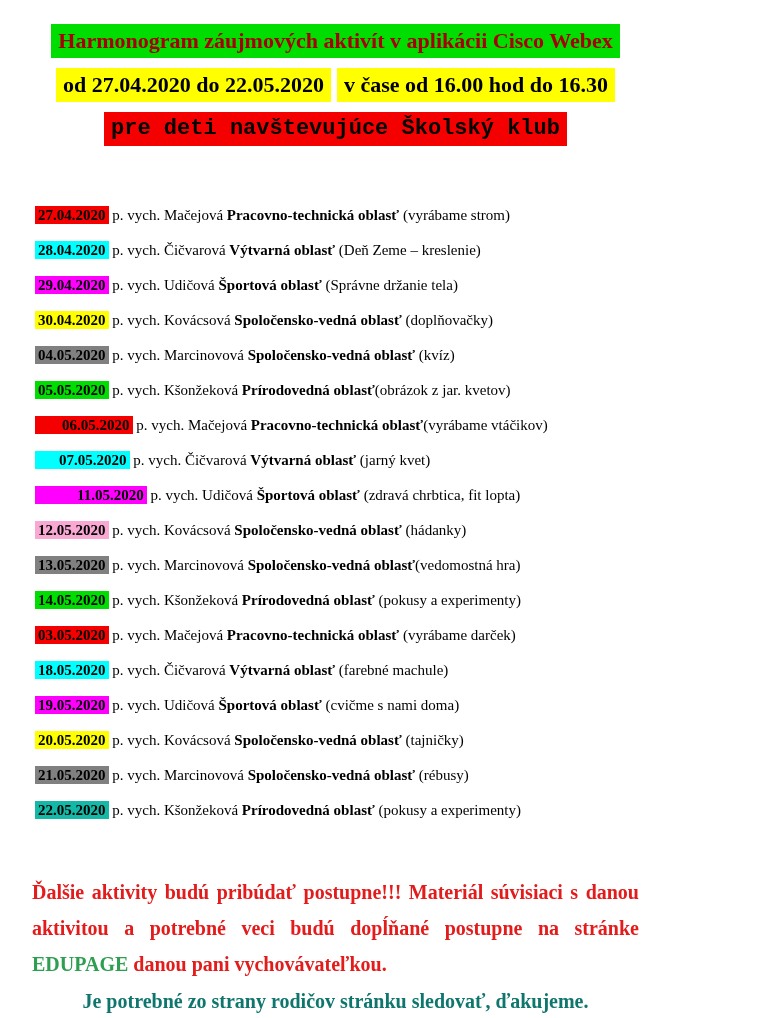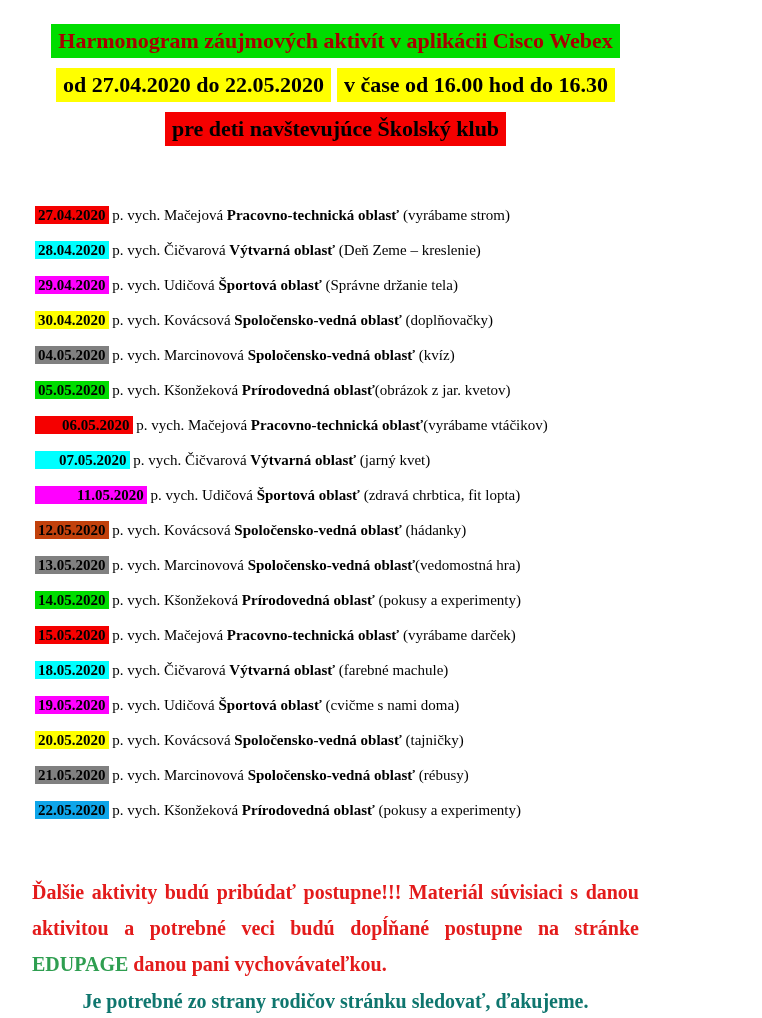--- a/index.html
+++ b/index.html
@@ -51,21 +51,21 @@
 <div class="page">
 
   <div class="header">
     <div class="hline">
       <span class="hl" style="background-color: rgb(0, 221, 0); color: rgb(168, 0, 0);">Harmonogram záujmových aktivít v aplikácii Cisco Webex</span>
     </div>
     <div class="hline">
       <span class="hl" style="background-color: rgb(255, 255, 0); color: rgb(0, 0, 0);">od 27.04.2020 do 22.05.2020</span><span class="hl gap" style="background-color: rgb(255, 255, 0); color: rgb(0, 0, 0);">v čase od 16.00 hod do 16.30</span>
     </div>
     <div class="hline">
-      <span class="hl" style="background-color: rgb(245, 0, 0); color: rgb(0, 0, 0);">pre deti navštevujúce Školský klub</span>
+      <span class="hl" style="background-color: rgb(245, 0, 0); color: rgb(0, 0, 0); font-family: Liberation Mono, monospace;">pre deti navštevujúce Školský klub</span>
     </div>
   </div>
 
   <div class="schedule">
     <div class="row"><span class="date" style="background-color: rgb(245, 0, 0);">27.04.2020</span><span class="teacher"> p. vych. Mačejová </span><span class="area">Pracovno-technická oblasť</span><span class="act"> (vyrábame strom)</span></div>
 
     <div class="row"><span class="date" style="background-color: rgb(0, 255, 255);">28.04.2020</span><span class="teacher"> p. vych. Čičvarová </span><span class="area">Výtvarná oblasť</span><span class="act"> (Deň Zeme – kreslenie)</span></div>
 
     <div class="row"><span class="date" style="background-color: rgb(255, 0, 255);">29.04.2020</span><span class="teacher"> p. vych. Udičová </span><span class="area">Športová oblasť</span><span class="act"> (Správne držanie tela)</span></div>
 
@@ -74,36 +74,36 @@
     <div class="row"><span class="date" style="background-color: rgb(128, 128, 128);">04.05.2020</span><span class="teacher"> p. vych. Marcinovová </span><span class="area">Spoločensko-vedná oblasť</span><span class="act"> (kvíz)</span></div>
 
     <div class="row"><span class="date" style="background-color: rgb(0, 221, 0);">05.05.2020</span><span class="teacher"> p. vych. Kšonžeková </span><span class="area">Prírodovedná oblasť</span><span class="act">(obrázok z jar. kvetov)</span></div>
 
     <div class="row"><span class="date" style="background-color: rgb(245, 0, 0); padding-left: 27px;">06.05.2020</span><span class="teacher"> p. vych. Mačejová </span><span class="area">Pracovno-technická oblasť</span><span class="act">(vyrábame vtáčikov)</span></div>
 
     <div class="row"><span class="date" style="background-color: rgb(0, 255, 255); padding-left: 24px;">07.05.2020</span><span class="teacher"> p. vych. Čičvarová </span><span class="area">Výtvarná oblasť</span><span class="act"> (jarný kvet)</span></div>
 
     <div class="row"><span class="date" style="background-color: rgb(255, 0, 255); padding-left: 42px;">11.05.2020</span><span class="teacher"> p. vych. Udičová </span><span class="area">Športová oblasť</span><span class="act"> (zdravá chrbtica, fit lopta)</span></div>
 
-    <div class="row"><span class="date" style="background-color: #c2410c;">12.05.2020</span><span class="teacher"> p. vych. Kovácsová </span><span class="area">Spoločensko-vedná oblasť</span><span class="act"> (hádanky)</span></div>
+    <div class="row"><span class="date" style="background-color: #f9a8d4;">12.05.2020</span><span class="teacher"> p. vych. Kovácsová </span><span class="area">Spoločensko-vedná oblasť</span><span class="act"> (hádanky)</span></div>
 
     <div class="row"><span class="date" style="background-color: rgb(128, 128, 128);">13.05.2020</span><span class="teacher"> p. vych. Marcinovová </span><span class="area">Spoločensko-vedná oblasť</span><span class="act">(vedomostná hra)</span></div>
 
     <div class="row"><span class="date" style="background-color: rgb(0, 221, 0);">14.05.2020</span><span class="teacher"> p. vych. Kšonžeková </span><span class="area">Prírodovedná oblasť</span><span class="act"> (pokusy a experimenty)</span></div>
 
-    <div class="row"><span class="date" style="background-color: rgb(245, 0, 0);">15.05.2020</span><span class="teacher"> p. vych. Mačejová </span><span class="area">Pracovno-technická oblasť</span><span class="act"> (vyrábame darček)</span></div>
+    <div class="row"><span class="date" style="background-color: rgb(245, 0, 0);">03.05.2020</span><span class="teacher"> p. vych. Mačejová </span><span class="area">Pracovno-technická oblasť</span><span class="act"> (vyrábame darček)</span></div>
 
     <div class="row"><span class="date" style="background-color: rgb(0, 255, 255);">18.05.2020</span><span class="teacher"> p. vych. Čičvarová </span><span class="area">Výtvarná oblasť</span><span class="act"> (farebné machule)</span></div>
 
     <div class="row"><span class="date" style="background-color: rgb(255, 0, 255);">19.05.2020</span><span class="teacher"> p. vych. Udičová </span><span class="area">Športová oblasť</span><span class="act"> (cvičme s nami doma)</span></div>
 
     <div class="row"><span class="date" style="background-color: rgb(255, 255, 0);">20.05.2020</span><span class="teacher"> p. vych. Kovácsová </span><span class="area">Spoločensko-vedná oblasť</span><span class="act"> (tajničky)</span></div>
 
     <div class="row"><span class="date" style="background-color: rgb(128, 128, 128);">21.05.2020</span><span class="teacher"> p. vych. Marcinovová </span><span class="area">Spoločensko-vedná oblasť</span><span class="act"> (rébusy)</span></div>
 
-    <div class="row"><span class="date" style="background-color: #0ea5e9;">22.05.2020</span><span class="teacher"> p. vych. Kšonžeková </span><span class="area">Prírodovedná oblasť</span><span class="act"> (pokusy a experimenty)</span></div>
+    <div class="row"><span class="date" style="background-color: #14b8a6;">22.05.2020</span><span class="teacher"> p. vych. Kšonžeková </span><span class="area">Prírodovedná oblasť</span><span class="act"> (pokusy a experimenty)</span></div>
   </div>
 
   <p class="footer" style="color: rgb(227, 27, 27);"><span>Ďalšie aktivity budú pribúdať postupne!!! Materiál súvisiaci s danou aktivitou a potrebné veci budú dopĺňané postupne na stránke</span> <span style="color: rgb(46, 158, 80);">EDUPAGE</span> <span>danou pani vychovávateľkou.</span></p>
 
   <p class="note" style="color: #0f766e;">Je potrebné zo strany rodičov stránku sledovať, ďakujeme.</p>
 
 </div>
 
 </body></html>

